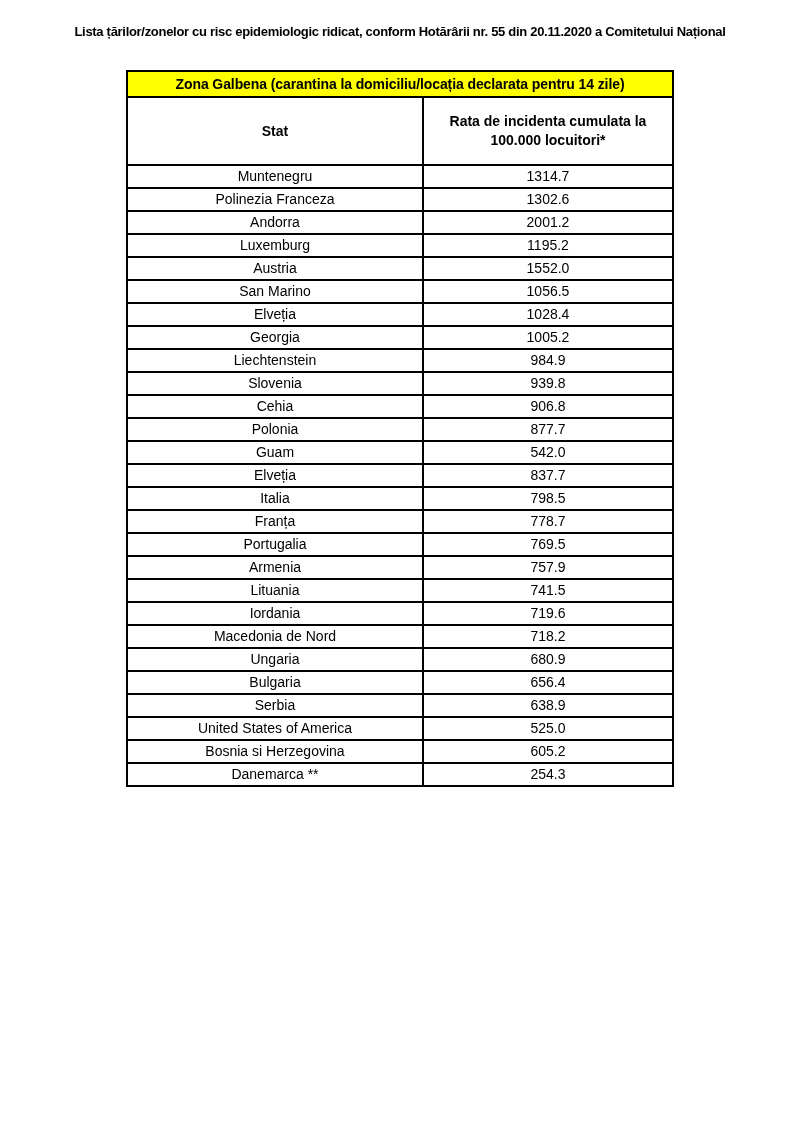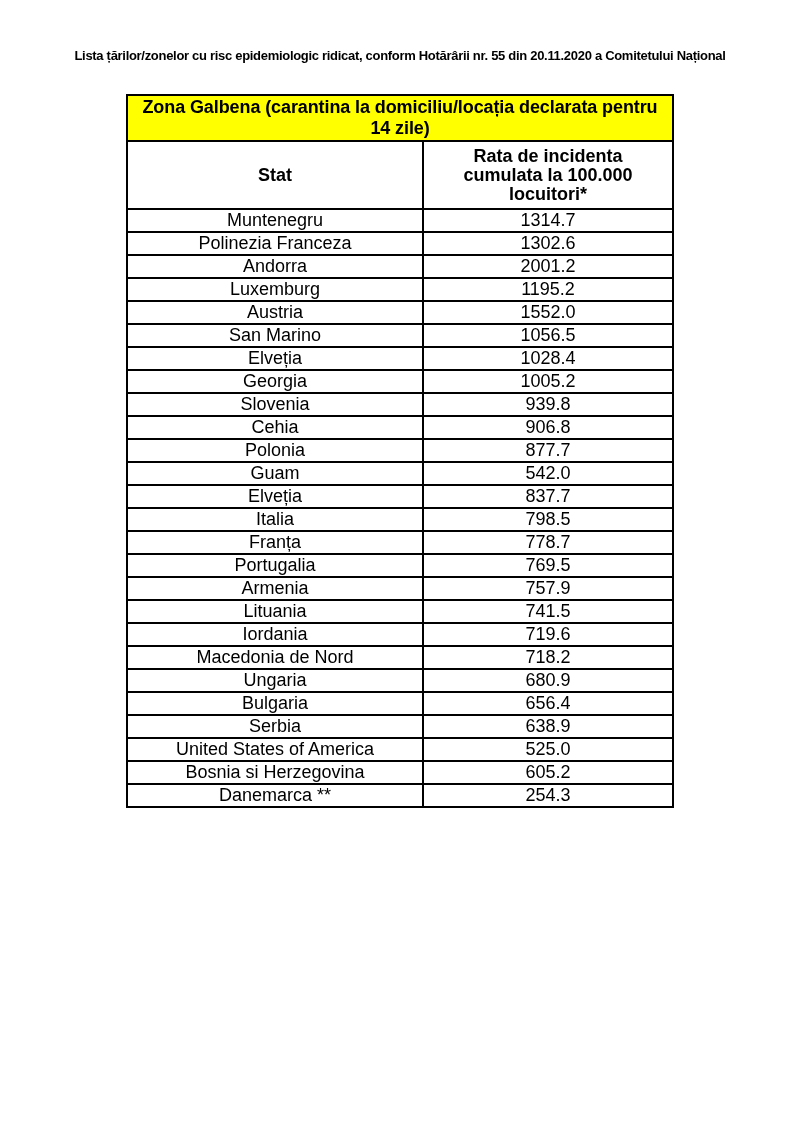--- a/index.html
+++ b/index.html
@@ -4,21 +4,21 @@
 <style>
   html, body { margin: 0; padding: 0; background: #ffffff; }
   .page {
     position: relative;
     width: 800px;
     height: 1130px;
     background: #ffffff;
     color: #000000;
     font-family: "Liberation Sans", sans-serif;
     box-sizing: border-box;
-    padding-top: 42px;
+    padding-top: 18px;
     overflow: hidden;
   }
   .title {
     text-align: center;
     font-weight: bold;
     font-size: 13px;
     letter-spacing: -0.3px;
     line-height: 28px;
   }
   .title .line { white-space: nowrap; }
@@ -26,21 +26,21 @@
     border-collapse: collapse;
     margin: 24px auto 0 auto;
     width: 546px;
     table-layout: fixed;
   }
   table.incidence th,
   table.incidence td {
     border: 2px solid #000000;
     text-align: center;
     vertical-align: middle;
-    font-size: 18px;
+    font-size: 14px;
     overflow: hidden;
   }
   th.banner {
     font-weight: bold;
     font-size: 14px;
     height: 22px;
     padding: 1px 4px;
     letter-spacing: -0.1px;
   }
   th.colhead {
@@ -106,20 +106,24 @@
         </tr>
         <tr>
           <td class="cell">Elveția</td>
           <td class="cell">1028.4</td>
         </tr>
         <tr>
           <td class="cell">Georgia</td>
           <td class="cell">1005.2</td>
         </tr>
         <tr>
+          <td class="cell">Liechtenstein</td>
+          <td class="cell">984.9</td>
+        </tr>
+        <tr>
           <td class="cell">Slovenia</td>
           <td class="cell">939.8</td>
         </tr>
         <tr>
           <td class="cell">Cehia</td>
           <td class="cell">906.8</td>
         </tr>
         <tr>
           <td class="cell">Polonia</td>
           <td class="cell">877.7</td>

